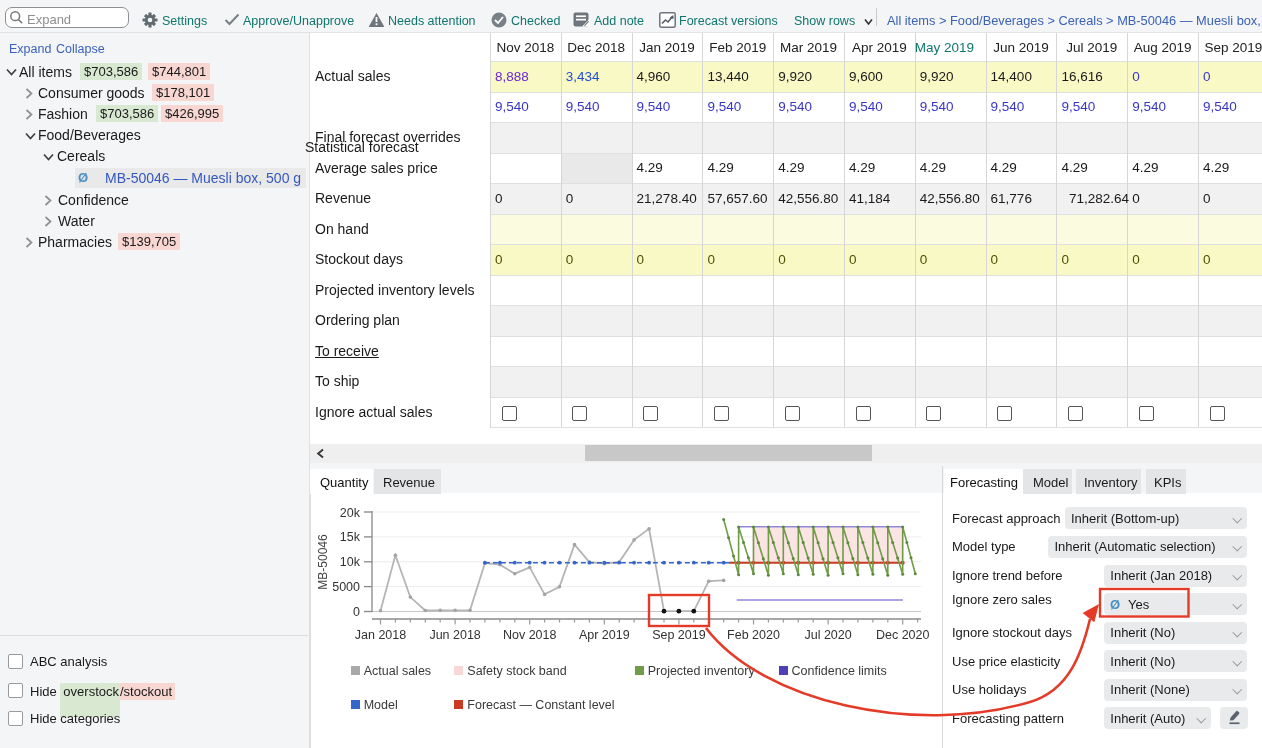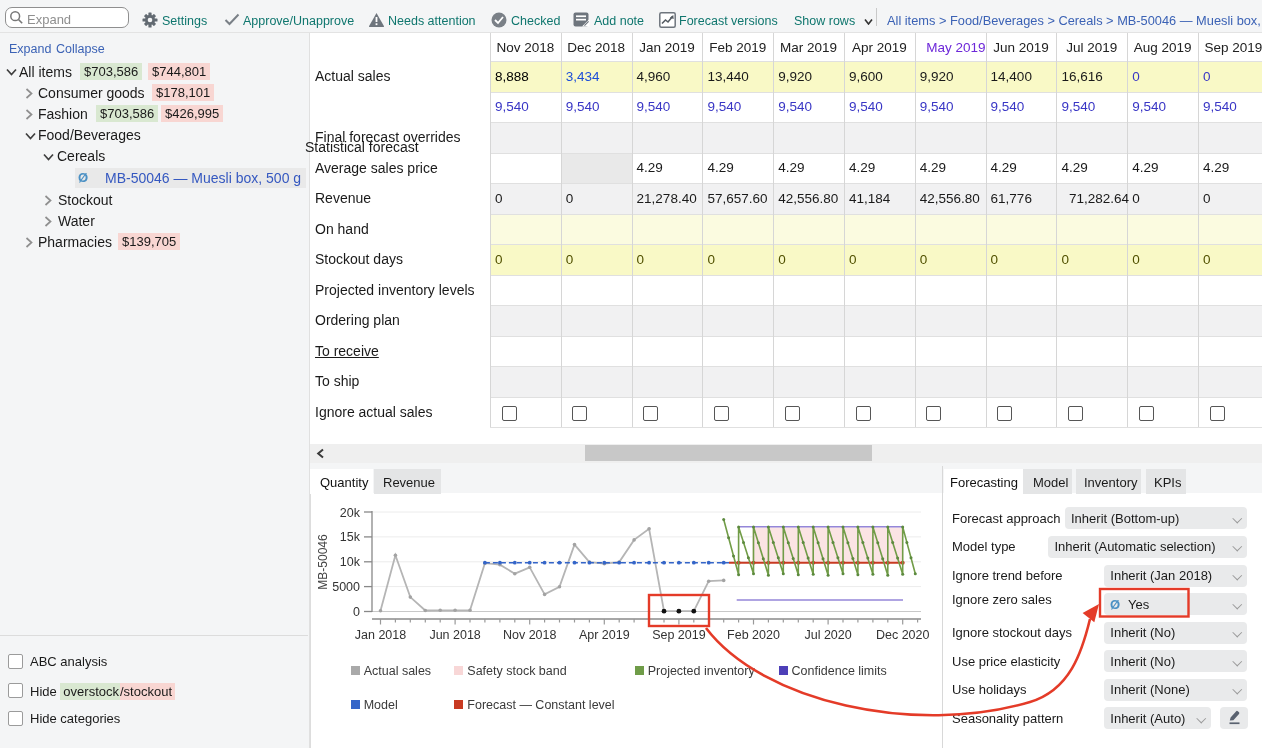--- a/index.html
+++ b/index.html
@@ -103,39 +103,39 @@
     <path d="M1 1.5 L5.5 6.5 L10 1.5" fill="none" stroke="#3f3f3f" stroke-width="1.7"></path>
   </svg>
 <div class="t t14" style="left:38px;top:127.1px;">Food/Beverages</div>
 <svg class="abs" style="left:43px;top:152.8px;" width="11" height="8" viewBox="0 0 11 8">
     <path d="M1 1.5 L5.5 6.5 L10 1.5" fill="none" stroke="#3f3f3f" stroke-width="1.7"></path>
   </svg>
 <div class="t t14" style="left:57px;top:148.3px;">Cereals</div>
 <svg class="abs" style="left:44px;top:195.1px;" width="8" height="11" viewBox="0 0 8 11">
     <path d="M1.5 1 L6.5 5.5 L1.5 10" fill="none" stroke="#8f8f8f" stroke-width="1.7"></path>
   </svg>
-<div class="t t14" style="left:58px;top:192.1px;">Stockout</div>
+<div class="t t14" style="left:58px;top:192.1px;">Confidence</div>
 <svg class="abs" style="left:44px;top:216.3px;" width="8" height="11" viewBox="0 0 8 11">
     <path d="M1.5 1 L6.5 5.5 L1.5 10" fill="none" stroke="#8f8f8f" stroke-width="1.7"></path>
   </svg>
 <div class="t t14" style="left:58px;top:213.3px;">Water</div>
 <svg class="abs" style="left:25px;top:237.1px;" width="8" height="11" viewBox="0 0 8 11">
     <path d="M1.5 1 L6.5 5.5 L1.5 10" fill="none" stroke="#8f8f8f" stroke-width="1.7"></path>
   </svg>
 <div class="t t14" style="left:38px;top:234.1px;">Pharmacies</div>
 <div class="abs chip chipp" style="left:118px;top:233.1px;">$139,705</div>
 <div class="abs" style="left:75px;top:168px;width:231px;height:20px;background:#e9e9e9;"></div>
 <div class="t" style="left:78px;top:170px;color:#4a90c4;font-weight:700;">Ø</div>
 <div class="t" style="left:91px;top:169.5px;color:#3558c0;font-size:14px;margin-left:14px;">MB-50046 — Muesli box, 500 g</div>
 <div class="abs" style="left:0;top:635px;width:308px;height:1px;background:#dcdcdc;"></div>
 <div class="cb" style="left:8px;top:654.0px;"></div>
 <div class="cb" style="left:8px;top:682.5px;"></div>
 <div class="cb" style="left:8px;top:711.0px;"></div>
 <div class="t" style="left:30px;top:654px;">ABC analysis</div>
-<div class="t" style="left:30px;top:682.5px;">Hide <span class="chip chipg" style="padding:1px 1px 1px 3px;">overstock</span><span style="background:#f8d6d2;padding:1px 3px 1px 0;">/stockout</span></div>
+<div class="t" style="left:30px;top:682.5px;">Hide <span class="chip chipg" style="padding:1px 1px 18px 3px;">overstock</span><span style="background:#f8d6d2;padding:1px 3px 1px 0;">/stockout</span></div>
 <div class="t" style="left:30px;top:711px;">Hide categories</div>
 <div class="abs" style="left:490px;top:61.2px;width:772px;height:30.5px;background:#f9f9c6;"></div>
 <div class="abs" style="left:490px;top:122.2px;width:772px;height:30.5px;background:#f1f1f2;"></div>
 <div class="abs" style="left:490px;top:183.2px;width:772px;height:30.5px;background:#f1f1f2;"></div>
 <div class="abs" style="left:490px;top:213.7px;width:772px;height:30.5px;background:#fbfbe0;"></div>
 <div class="abs" style="left:490px;top:244.2px;width:772px;height:30.5px;background:#f9f9c6;"></div>
 <div class="abs" style="left:490px;top:305.2px;width:772px;height:30.5px;background:#f1f1f2;"></div>
 <div class="abs" style="left:490px;top:366.2px;width:772px;height:30.5px;background:#f1f1f2;"></div>
 <div class="abs" style="left:560.8px;top:152.7px;width:70.8px;height:30.5px;background:#e9e9e9;"></div>
 <div class="abs" style="left:490px;top:61.2px;width:772px;height:1px;background:#e0e0e0;"></div>
@@ -161,38 +161,38 @@
 <div class="abs" style="left:985.5999999999999px;top:33px;width:1px;height:394.2px;background:#d6d6d6;"></div>
 <div class="abs" style="left:1056.4px;top:33px;width:1px;height:394.2px;background:#d6d6d6;"></div>
 <div class="abs" style="left:1127.1999999999998px;top:33px;width:1px;height:394.2px;background:#d6d6d6;"></div>
 <div class="abs" style="left:1198.0px;top:33px;width:1px;height:394.2px;background:#d6d6d6;"></div>
 <div class="t t135" style="left:490.0px;top:39.5px;width:70.8px;text-align:center;color:#222;">Nov 2018</div>
 <div class="t t135" style="left:560.8px;top:39.5px;width:70.8px;text-align:center;color:#222;">Dec 2018</div>
 <div class="t t135" style="left:631.6px;top:39.5px;width:70.8px;text-align:center;color:#222;">Jan 2019</div>
 <div class="t t135" style="left:702.4px;top:39.5px;width:70.8px;text-align:center;color:#222;">Feb 2019</div>
 <div class="t t135" style="left:773.2px;top:39.5px;width:70.8px;text-align:center;color:#222;">Mar 2019</div>
 <div class="t t135" style="left:844.0px;top:39.5px;width:70.8px;text-align:center;color:#222;">Apr 2019</div>
-<div class="t t135" style="left:914.8px;top:39.5px;width:70.8px;text-align:right;color:#6d28d9;">May 2019</div>
+<div class="t t135" style="left:914.8px;top:39.5px;width:70.8px;text-align:left;color:#0f766e;">May 2019</div>
 <div class="t t135" style="left:985.5999999999999px;top:39.5px;width:70.8px;text-align:center;color:#222;">Jun 2019</div>
 <div class="t t135" style="left:1056.4px;top:39.5px;width:70.8px;text-align:center;color:#222;">Jul 2019</div>
 <div class="t t135" style="left:1127.1999999999998px;top:39.5px;width:70.8px;text-align:center;color:#222;">Aug 2019</div>
 <div class="t t135" style="left:1198.0px;top:39.5px;width:70.8px;text-align:center;color:#222;">Sep 2019</div>
 <div class="t t14" style="left:315px;top:68.2px;">Actual sales</div>
 <div class="t t14" style="left:305px;top:98.7px;margin-top:40px;">Statistical forecast</div>
 <div class="t t14" style="left:315px;top:129.2px;">Final forecast overrides</div>
 <div class="t t14" style="left:315px;top:159.7px;">Average sales price</div>
 <div class="t t14" style="left:315px;top:190.2px;">Revenue</div>
 <div class="t t14" style="left:315px;top:220.7px;">On hand</div>
 <div class="t t14" style="left:315px;top:251.2px;">Stockout days</div>
 <div class="t t14" style="left:315px;top:281.7px;">Projected inventory levels</div>
 <div class="t t14" style="left:315px;top:312.2px;">Ordering plan</div>
 <div class="t t14" style="left:315px;top:342.7px;text-decoration:underline;">To receive</div>
 <div class="t t14" style="left:315px;top:373.2px;">To ship</div>
 <div class="t t14" style="left:315px;top:403.7px;">Ignore actual sales</div>
-<div class="t" style="left:495.0px;top:68.7px;color:#000000;font-size:13.5px;">8,888</div>
+<div class="t" style="left:495.0px;top:68.7px;color:#6d28d9;font-size:13.5px;">8,888</div>
 <div class="t" style="left:565.8px;top:68.7px;color:#1d4ed8;font-size:13.5px;">3,434</div>
 <div class="t" style="left:636.6px;top:68.7px;color:#1a1a1a;font-size:13.5px;">4,960</div>
 <div class="t" style="left:707.4px;top:68.7px;color:#1a1a1a;font-size:13.5px;">13,440</div>
 <div class="t" style="left:778.2px;top:68.7px;color:#1a1a1a;font-size:13.5px;">9,920</div>
 <div class="t" style="left:849.0px;top:68.7px;color:#1a1a1a;font-size:13.5px;">9,600</div>
 <div class="t" style="left:919.8px;top:68.7px;color:#1a1a1a;font-size:13.5px;">9,920</div>
 <div class="t" style="left:990.5999999999999px;top:68.7px;color:#1a1a1a;font-size:13.5px;">14,400</div>
 <div class="t" style="left:1061.4px;top:68.7px;color:#1a1a1a;font-size:13.5px;">16,616</div>
 <div class="t" style="left:1132.1999999999998px;top:68.7px;color:#3936c5;font-size:13.5px;">0</div>
 <div class="t" style="left:1203.0px;top:68.7px;color:#3936c5;font-size:13.5px;">0</div>
@@ -474,21 +474,21 @@
 <div class="t" style="left:1128px;top:596.61px;">Yes</div>
 <div class="t" style="left:952px;top:625.18px;">Ignore stockout days</div>
 <div class="dd" style="left:1104.3px;top:621.68px;width:143.10000000000014px;">Inherit (No)</div>
 <div class="ddc" style="left:1233.9px;top:629.18px;"></div>
 <div class="t" style="left:952px;top:653.75px;">Use price elasticity</div>
 <div class="dd" style="left:1104.3px;top:650.25px;width:143.10000000000014px;">Inherit (No)</div>
 <div class="ddc" style="left:1233.9px;top:657.75px;"></div>
 <div class="t" style="left:952px;top:682.3199999999999px;">Use holidays</div>
 <div class="dd" style="left:1104.3px;top:678.8199999999999px;width:143.10000000000014px;">Inherit (None)</div>
 <div class="ddc" style="left:1233.9px;top:686.3199999999999px;"></div>
-<div class="t" style="left:952px;top:710.89px;">Seasonality pattern</div>
+<div class="t" style="left:952px;top:710.89px;">Forecasting pattern</div>
 <div class="dd" style="left:1104.3px;top:707.39px;width:107.0px;">Inherit (Auto)</div>
 <div class="ddc" style="left:1197.8px;top:714.89px;"></div>
 <div class="abs" style="left:1220px;top:706.5px;width:27.5px;height:22px;background:#e9eaeb;border-radius:4px;"></div>
 <svg class="abs" style="left:1227px;top:709px;" width="15" height="17" viewBox="0 0 15 17">
     <g fill="#5a6270">
       <path d="M2.8 11.5 L3.6 8.6 L9.2 2.2 Q9.9 1.4 10.8 2.2 L12 3.2 Q12.8 4 12 4.9 L6.4 11.2 Z"></path>
       <rect x="2.5" y="13.4" width="10" height="1.7"></rect>
     </g>
   </svg>
 <svg class="abs" style="left:0;top:0;pointer-events:none;" width="1262" height="748" viewBox="0 0 1262 748">

